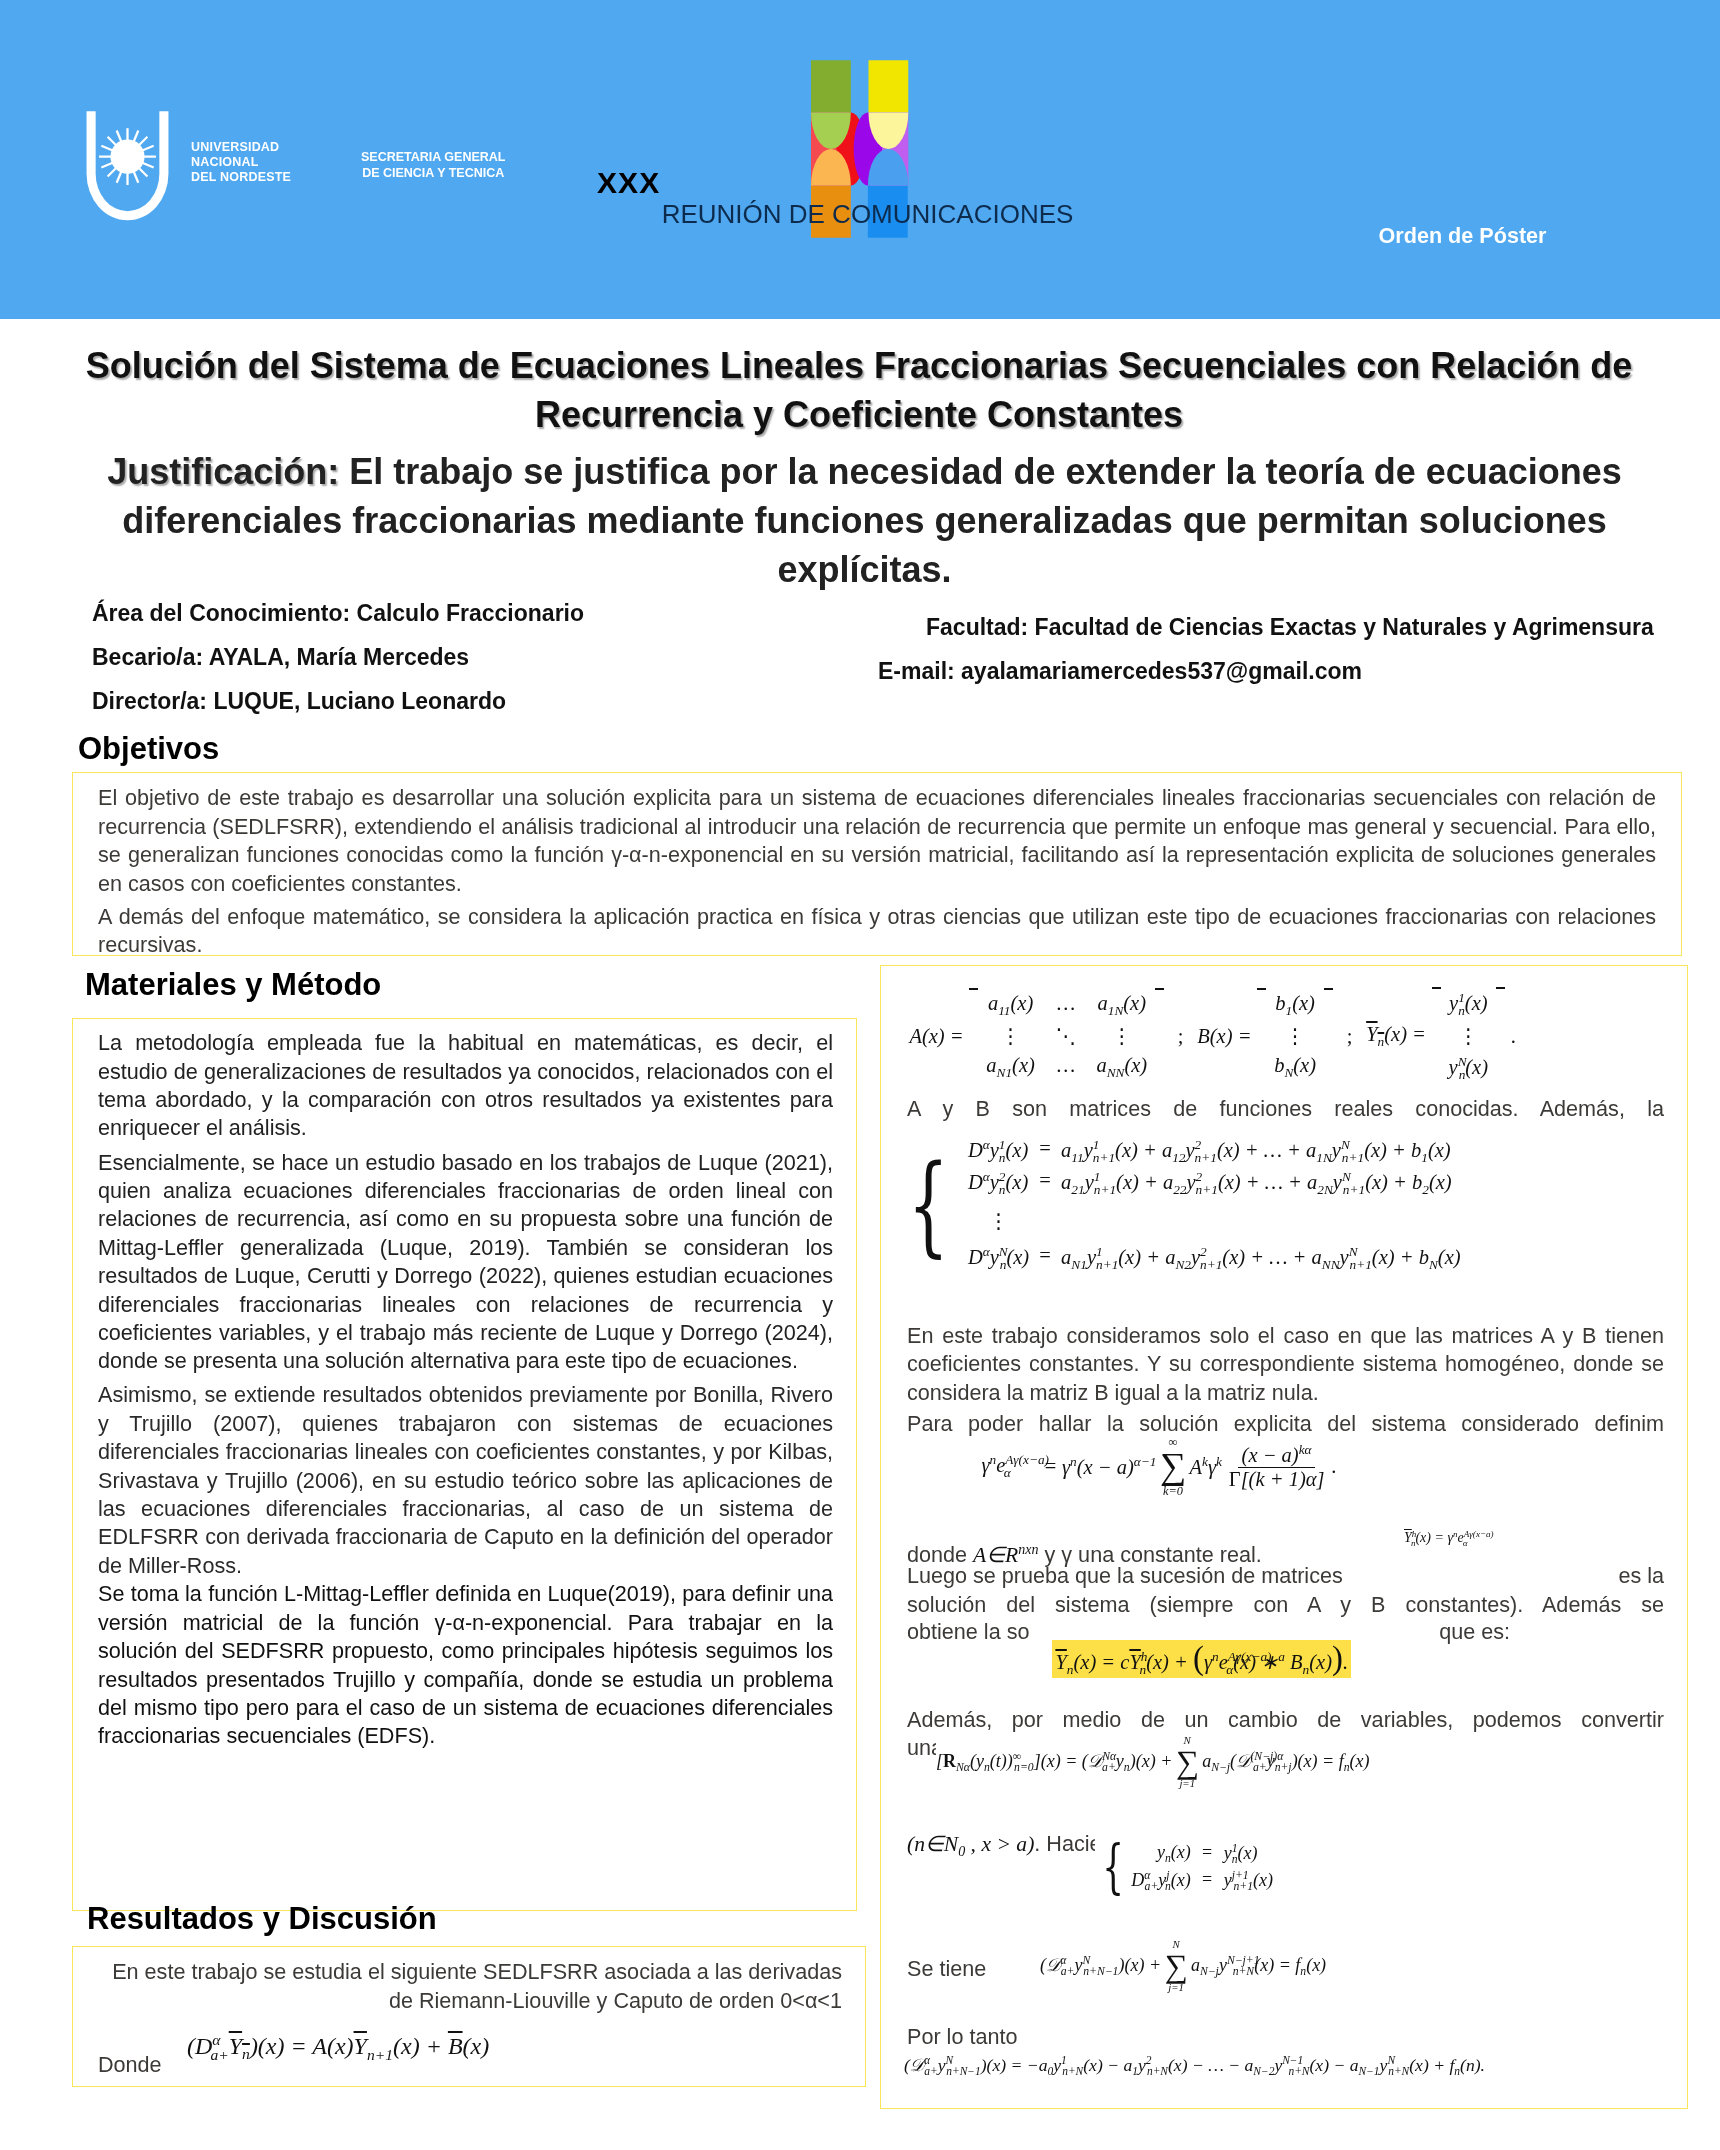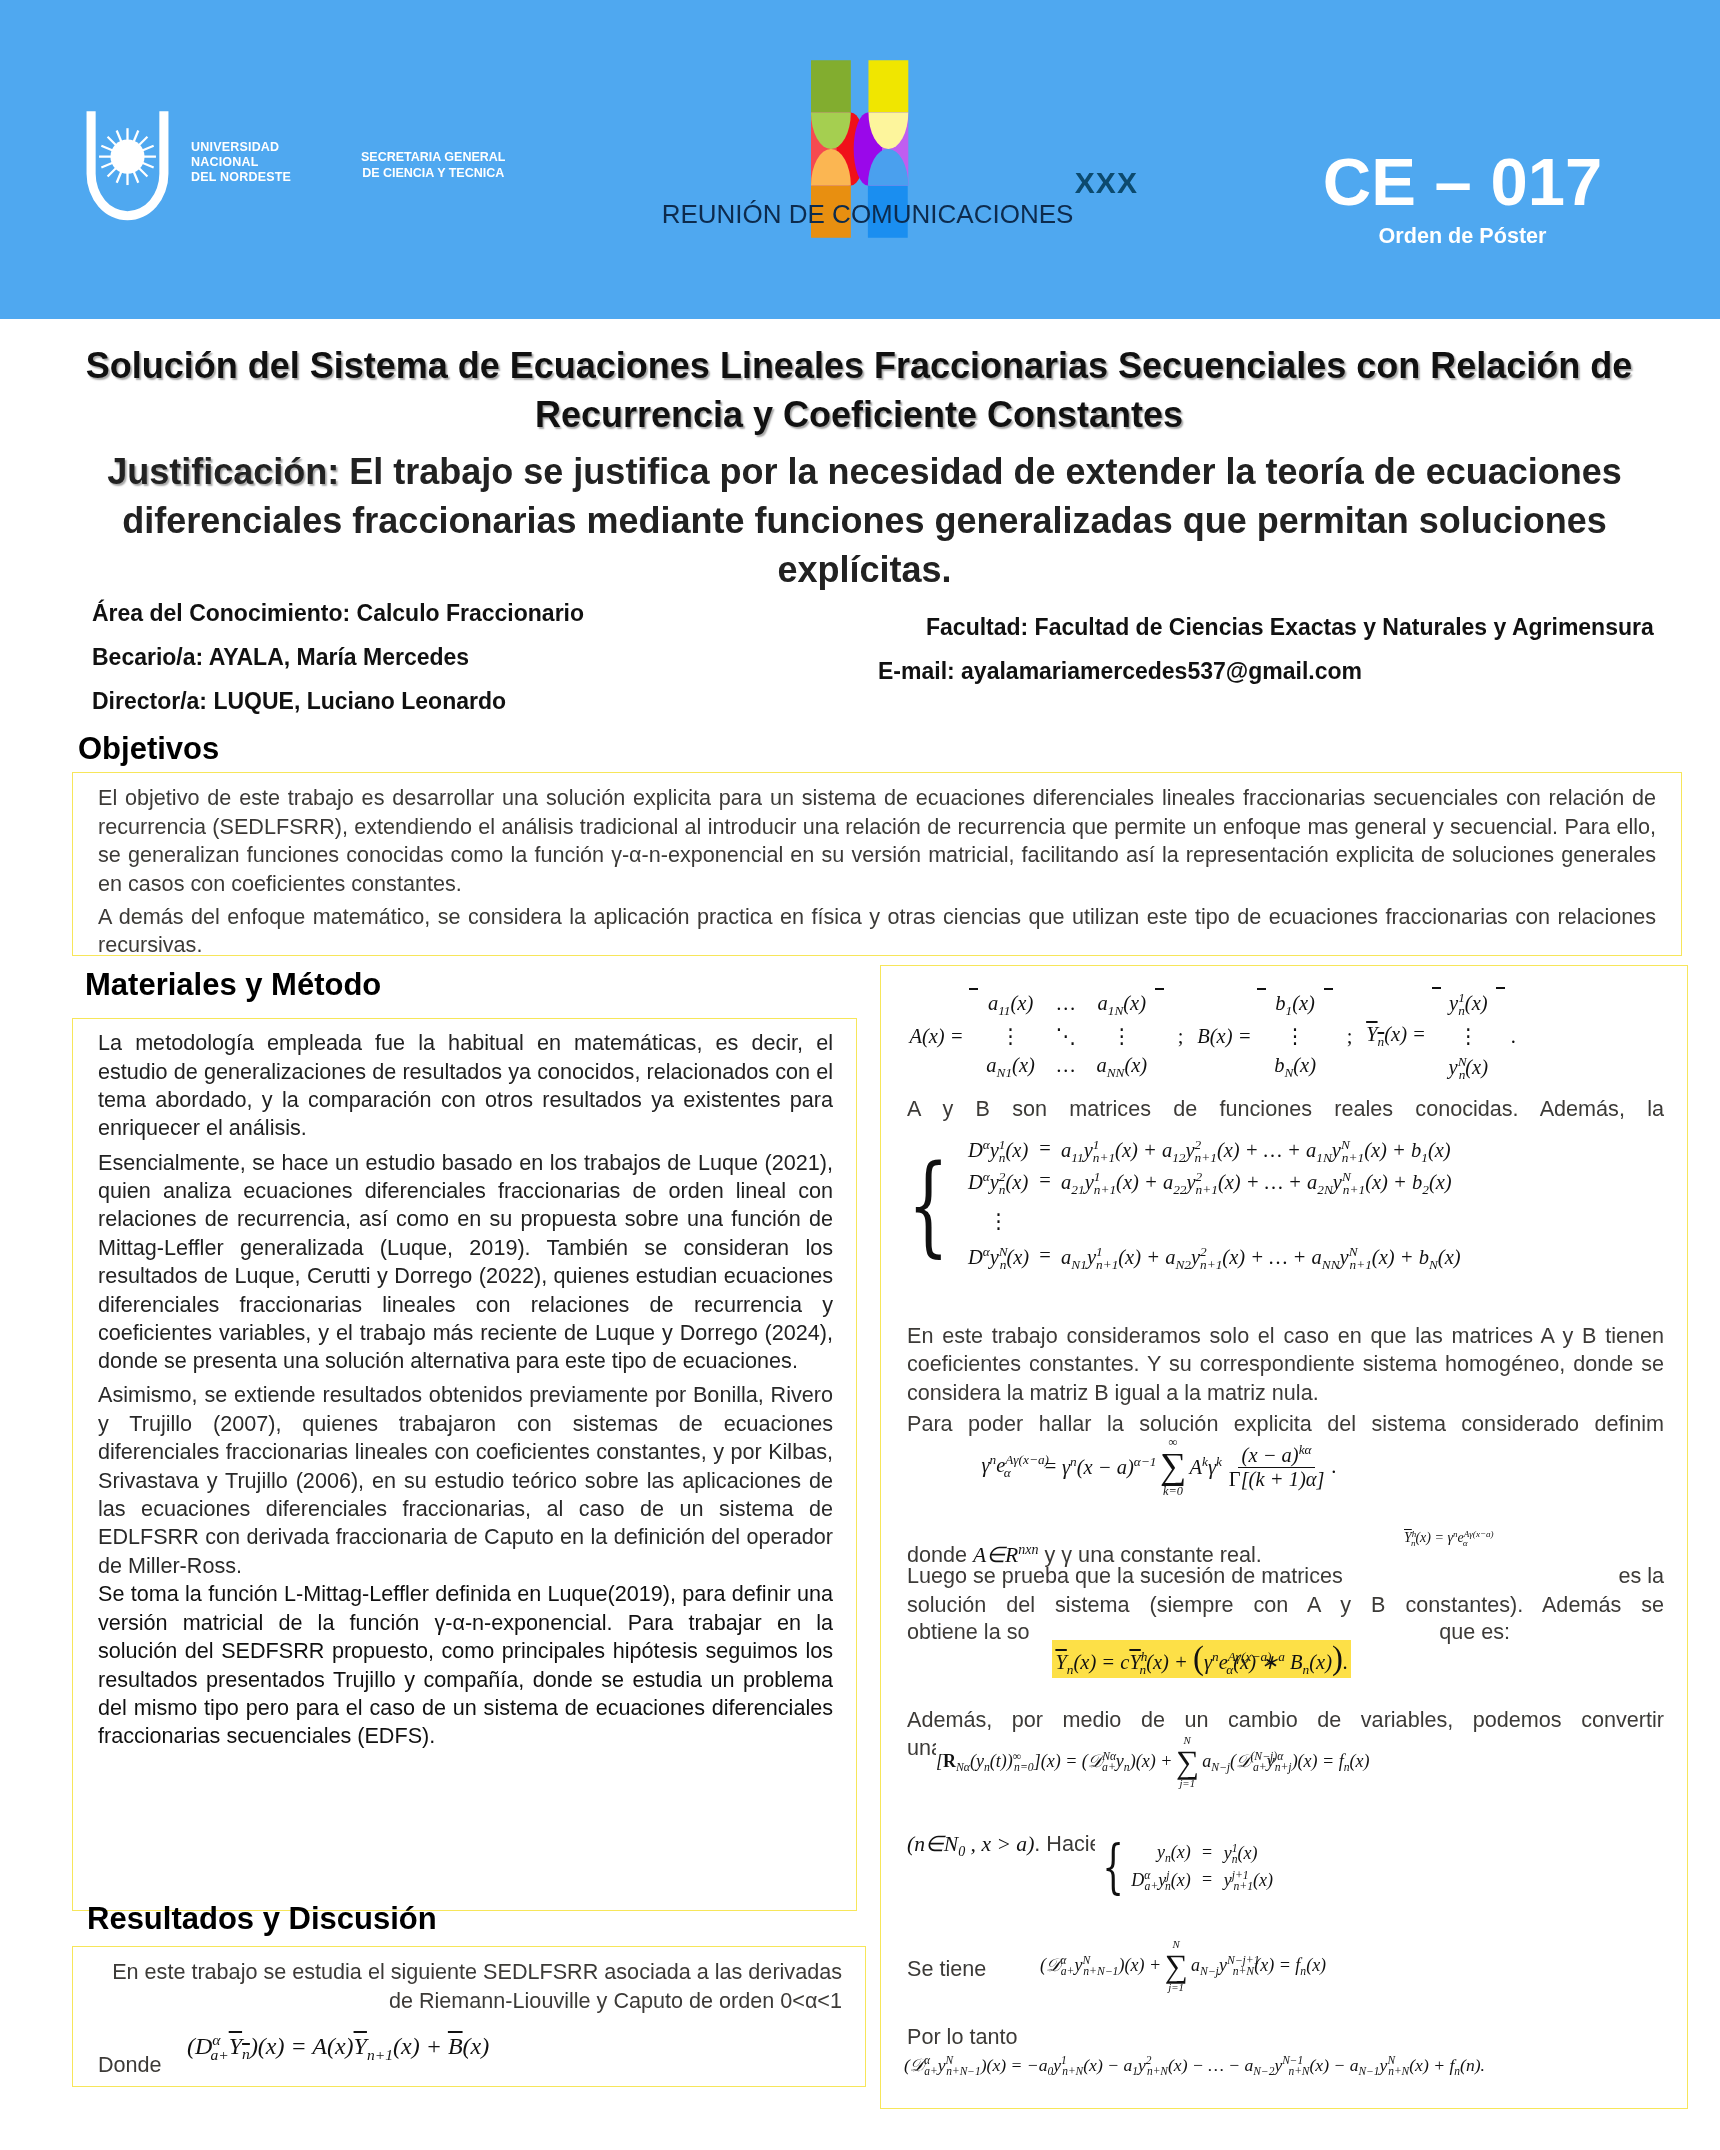--- a/index.html
+++ b/index.html
@@ -14,22 +14,22 @@
   .unne-text {
     position: absolute; left: 191px; top: 140px; color: #fff; font-weight: bold;
     font-size: 12.5px; line-height: 15px; letter-spacing: 0.2px;
   }
   .sgct-text {
     position: absolute; left: 361px; top: 149px; color: #fff; font-weight: bold;
     font-size: 12.5px; line-height: 16px; text-align: center;
   }
   .event-logo { position: absolute; left: 811px; top: 60px; width: 99px; height: 178px; }
   .event-xxx {
-    position: absolute; left: 597px; top: 166px; width: 541px; text-align: right;
-    color: #0c4a6e; font-weight: bold; font-size: 30px; letter-spacing: 1.1px; line-height: 34px;
+    position: absolute; left: 597px; top: 166px; width: 541px; text-align: left;
+    color: #000000; font-weight: bold; font-size: 30px; letter-spacing: 1.1px; line-height: 34px;
   }
   .event-l1 {
     position: absolute; left: 597px; top: 199px; width: 541px; text-align: center;
     color: #0d2b4d; font-size: 26px; line-height: 31px;
   }
   .event-l2 {
     position: absolute; left: 597px; top: 226px; width: 541px; text-align: center;
     color: #0d2b4d; font-weight: bold; font-size: 26px; line-height: 31px;
   }
   .poster-code {
@@ -123,21 +123,20 @@
     <path d="M100 92 H171 V220 H100 Z" fill="#c05ef0"></path>
     <ellipse cx="100" cy="156" rx="25" ry="64" fill="#9a08ea"></ellipse>
     <path d="M0 92 H70 A35 64 0 0 1 35 156 A35 64 0 0 1 0 92 Z" fill="#a5cf50"></path>
     <path d="M101 92 H171 A35 64 0 0 1 136 156 A35 64 0 0 1 101 92 Z" fill="#fdf59c"></path>
     <path d="M0 220 H70 A35 64 0 0 0 35 156 A35 64 0 0 0 0 220 Z" fill="#fbb652"></path>
     <path d="M100 220 H171 A35 64 0 0 0 136 156 A35 64 0 0 0 100 220 Z" fill="#4aa0ee"></path>
   </svg>
   <div class="event-xxx">XXX</div>
   <div class="event-l1">REUNIÓN DE COMUNICACIONES</div>
 
-  <div class="poster-code">CE – 017</div>
   <div class="poster-order">Orden de Póster</div>
 </div>
 
 <div class="title">Solución del Sistema de Ecuaciones Lineales Fraccionarias Secuenciales con Relación de Recurrencia y Coeficiente Constantes</div>
 <div class="justification"><span class="lead">Justificación:</span><span> El trabajo se justifica por la necesidad de extender la teoría de ecuaciones diferenciales fraccionarias mediante funciones generalizadas que permitan soluciones explícitas.</span></div>
 
 <div class="meta" style="left:92px; top:600px;">Área del Conocimiento: Calculo Fraccionario</div>
 <div class="meta" style="left:92px; top:644px;">Becario/a: AYALA, María Mercedes</div>
 <div class="meta" style="left:92px; top:688px;">Director/a: LUQUE, Luciano Leonardo</div>
 <div class="meta" style="left:878px; top:614px;margin-left:48px;">Facultad: Facultad de Ciencias Exactas y Naturales y Agrimensura</div>

